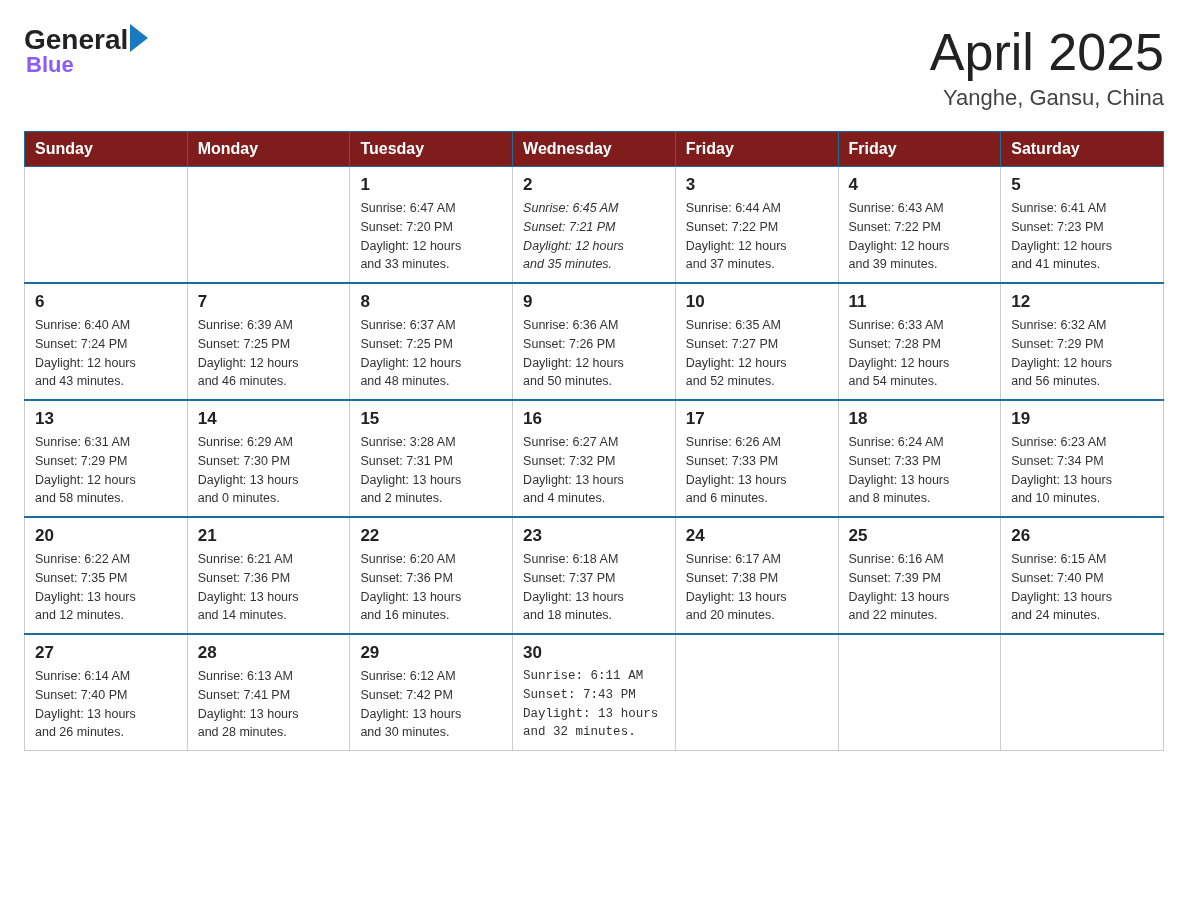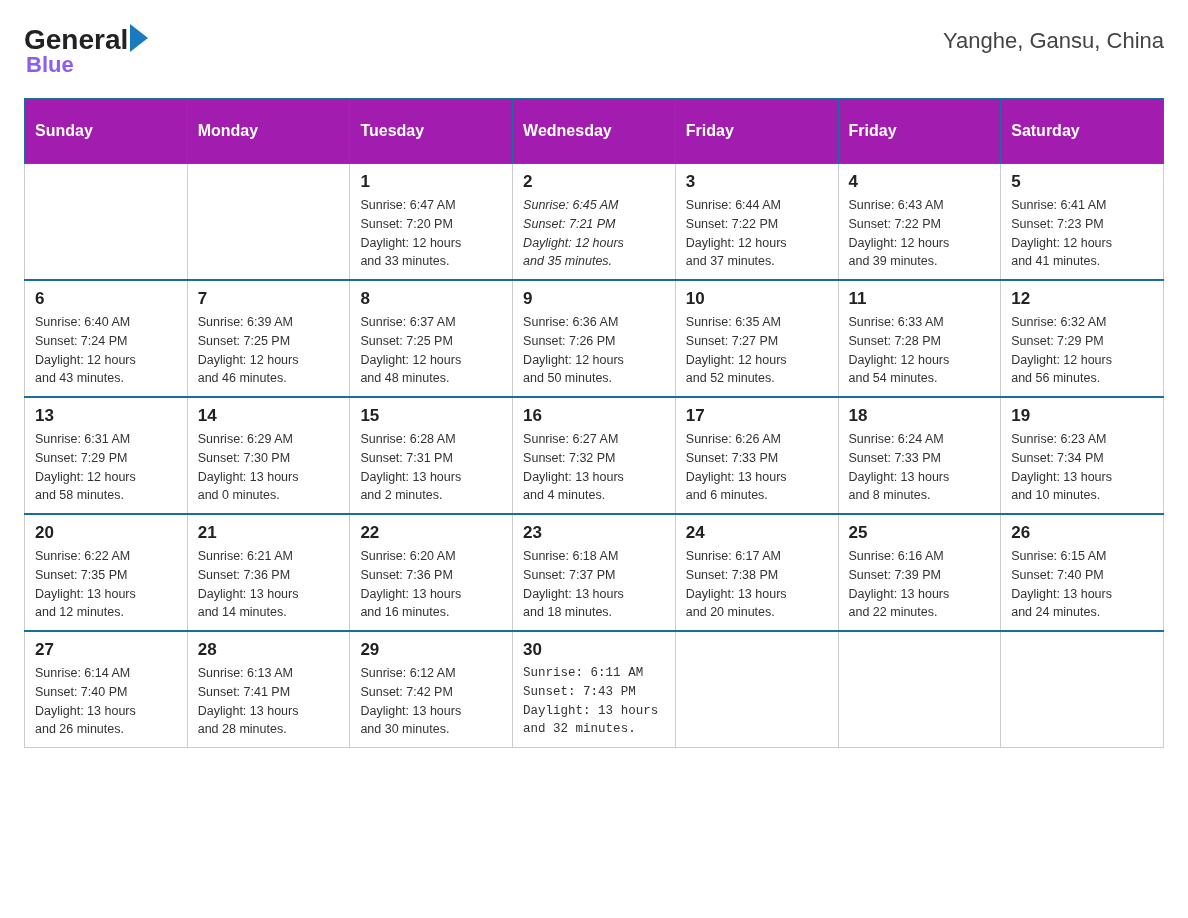--- a/index.html
+++ b/index.html
@@ -58,23 +58,23 @@
       font-size: 22px;
       color: #444;
       margin-top: 4px;
     }
     table {
       width: 100%;
       border-collapse: collapse;
       table-layout: fixed;
     }
     th {
-      background-color: #a21caf;
+      background-color: #7f1d1d;
       color: #fff;
-      padding: 23px 10px;
+      padding: 8px 10px;
       font-size: 16px;
       font-weight: bold;
       text-align: left;
       border: 1px solid #1a6e9e;
     }
     td {
       border: 1px solid #ccc;
       vertical-align: top;
       padding: 8px 10px;
       font-size: 13px;
@@ -104,20 +104,21 @@
 
 <div class="header">
   <div class="logo">
     <div class="logo-text">
       <span>General</span>
       <span class="logo-arrow"></span>
     </div>
     <div class="logo-sub">Blue</div>
   </div>
   <div class="title-block">
+    <div class="calendar-title">April 2025</div>
     <div class="calendar-subtitle">Yanghe, Gansu, China</div>
   </div>
 </div>
 
 <table>
   <thead>
     <tr>
     <th>Sunday</th>
         <th>Monday</th>
         <th>Tuesday</th>
@@ -228,21 +229,21 @@
         </td>
         <td>
           <div class="day-number">14</div>
           <div class="day-info" style="white-space: pre-line;">Sunrise: 6:29 AM
 Sunset: 7:30 PM
 Daylight: 13 hours
 and 0 minutes.</div>
         </td>
         <td>
           <div class="day-number">15</div>
-          <div class="day-info" style="white-space: pre-line;">Sunrise: 6:28 AM
+          <div class="day-info" style="white-space: pre-line;">Sunrise: 3:28 AM
 Sunset: 7:31 PM
 Daylight: 13 hours
 and 2 minutes.</div>
         </td>
         <td>
           <div class="day-number">16</div>
           <div class="day-info" style="white-space: pre-line;">Sunrise: 6:27 AM
 Sunset: 7:32 PM
 Daylight: 13 hours
 and 4 minutes.</div>

